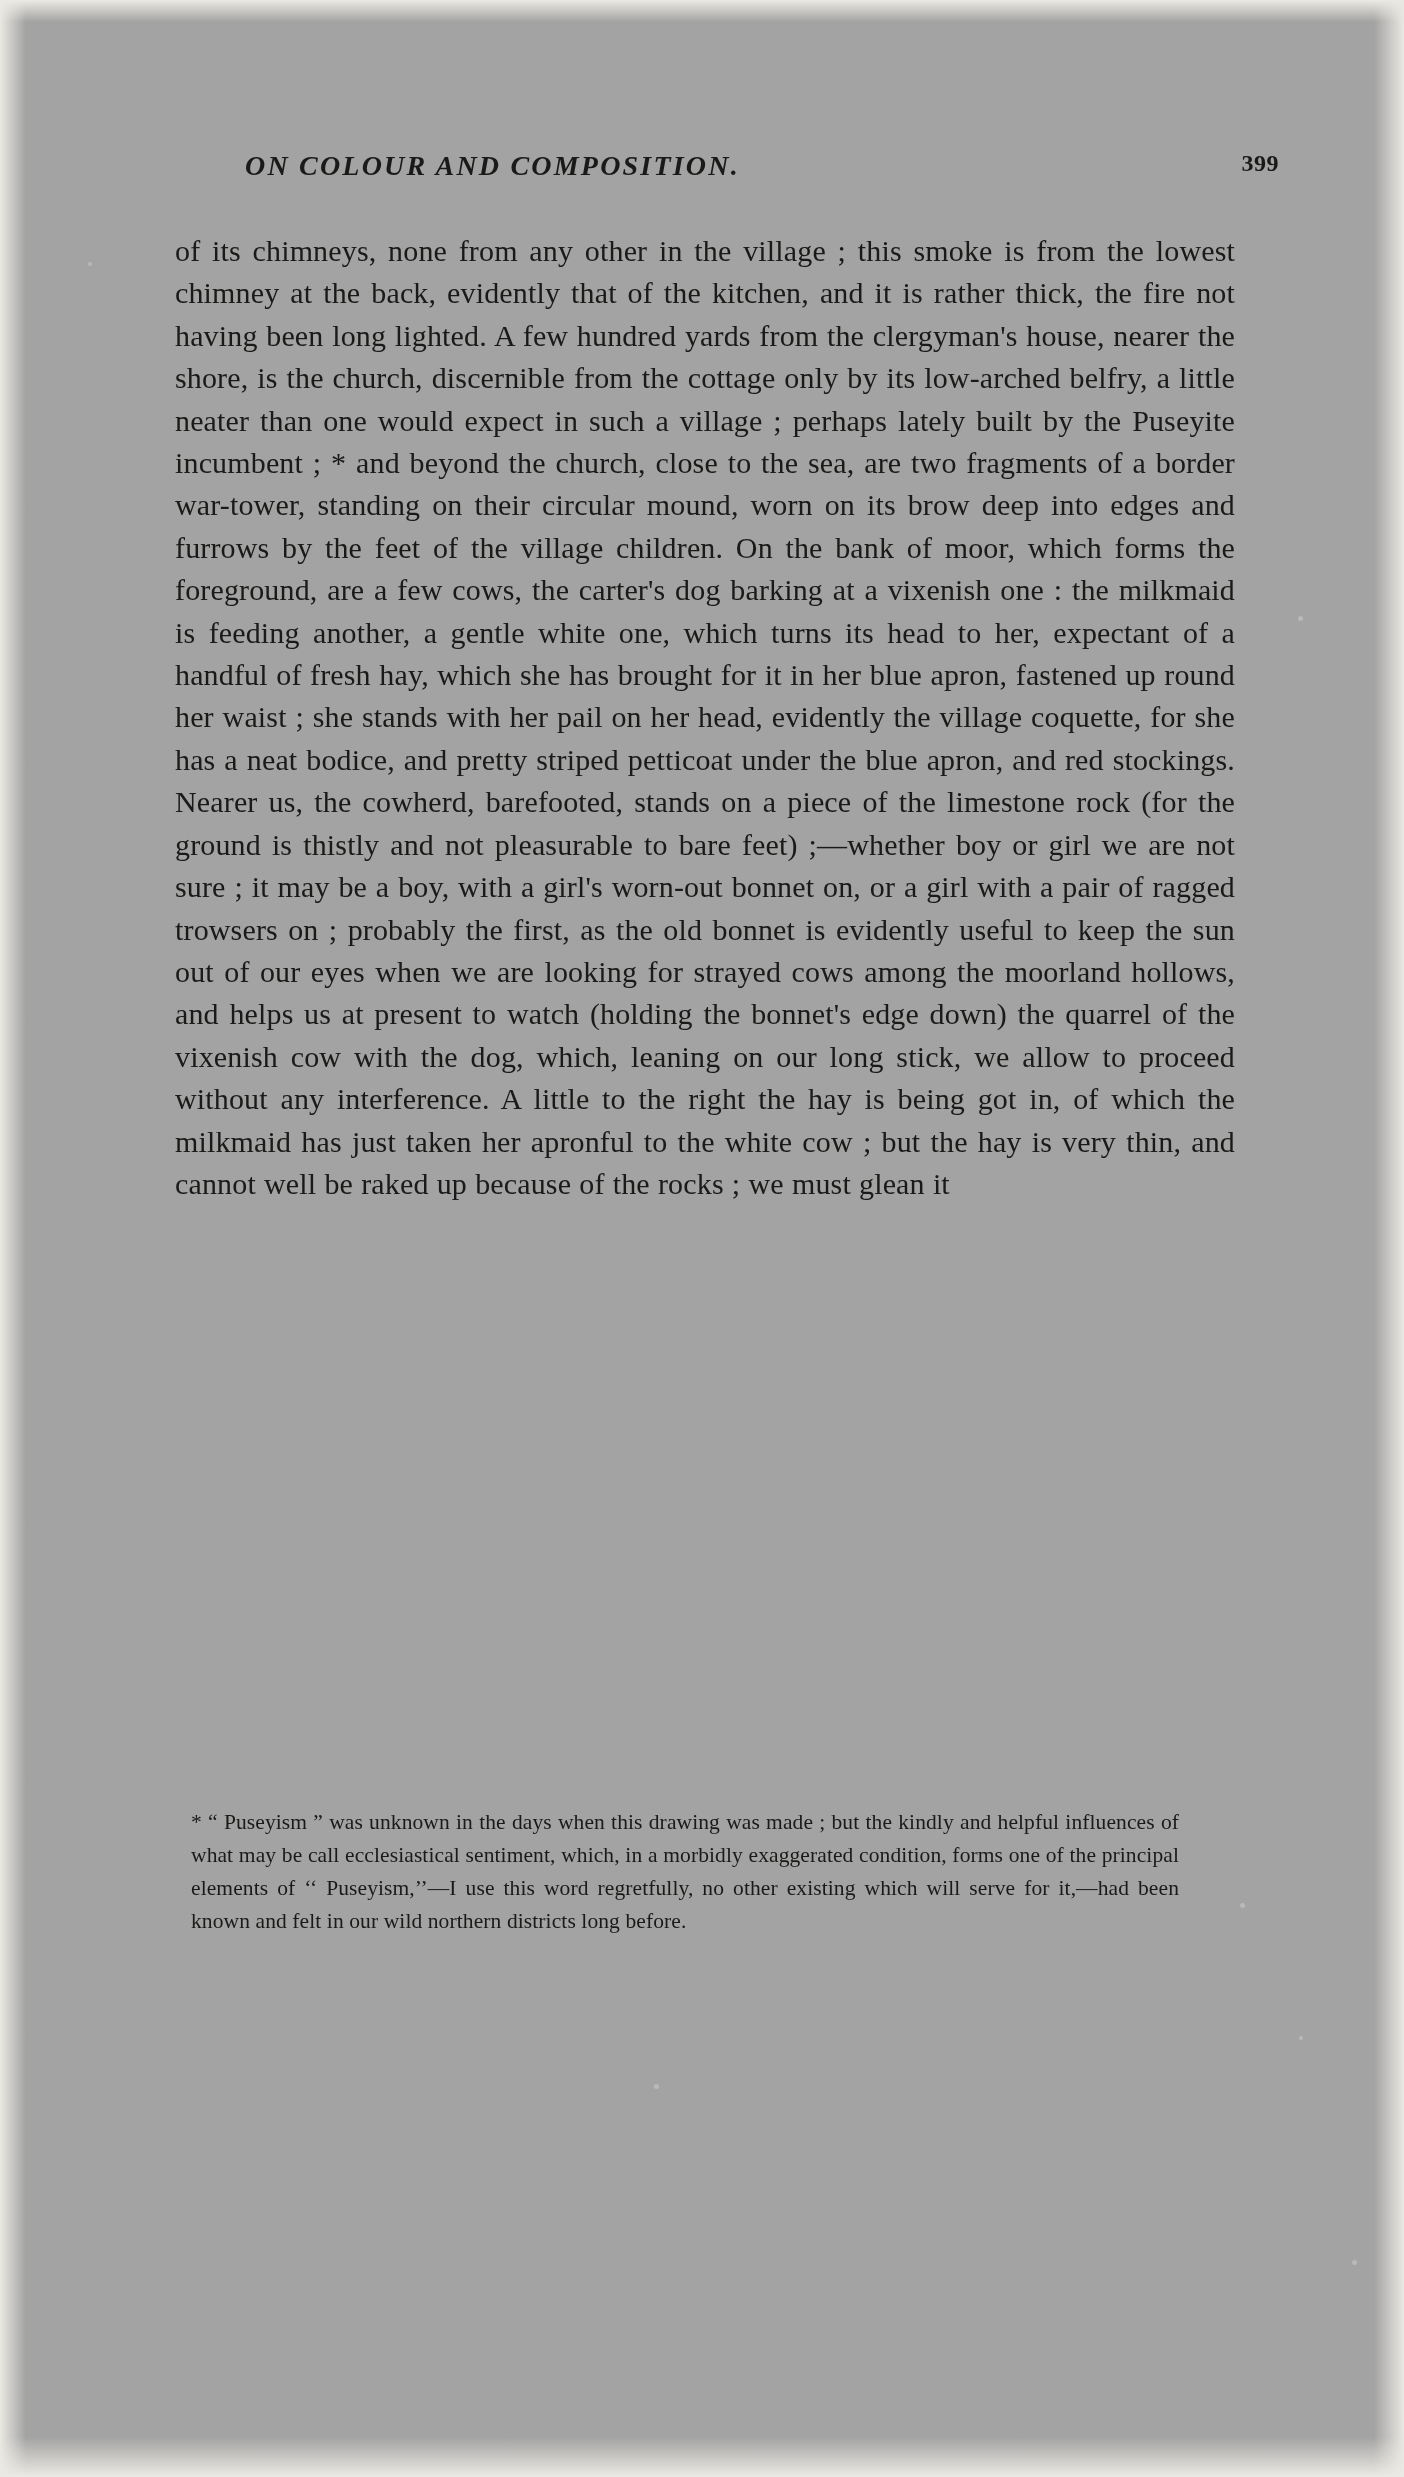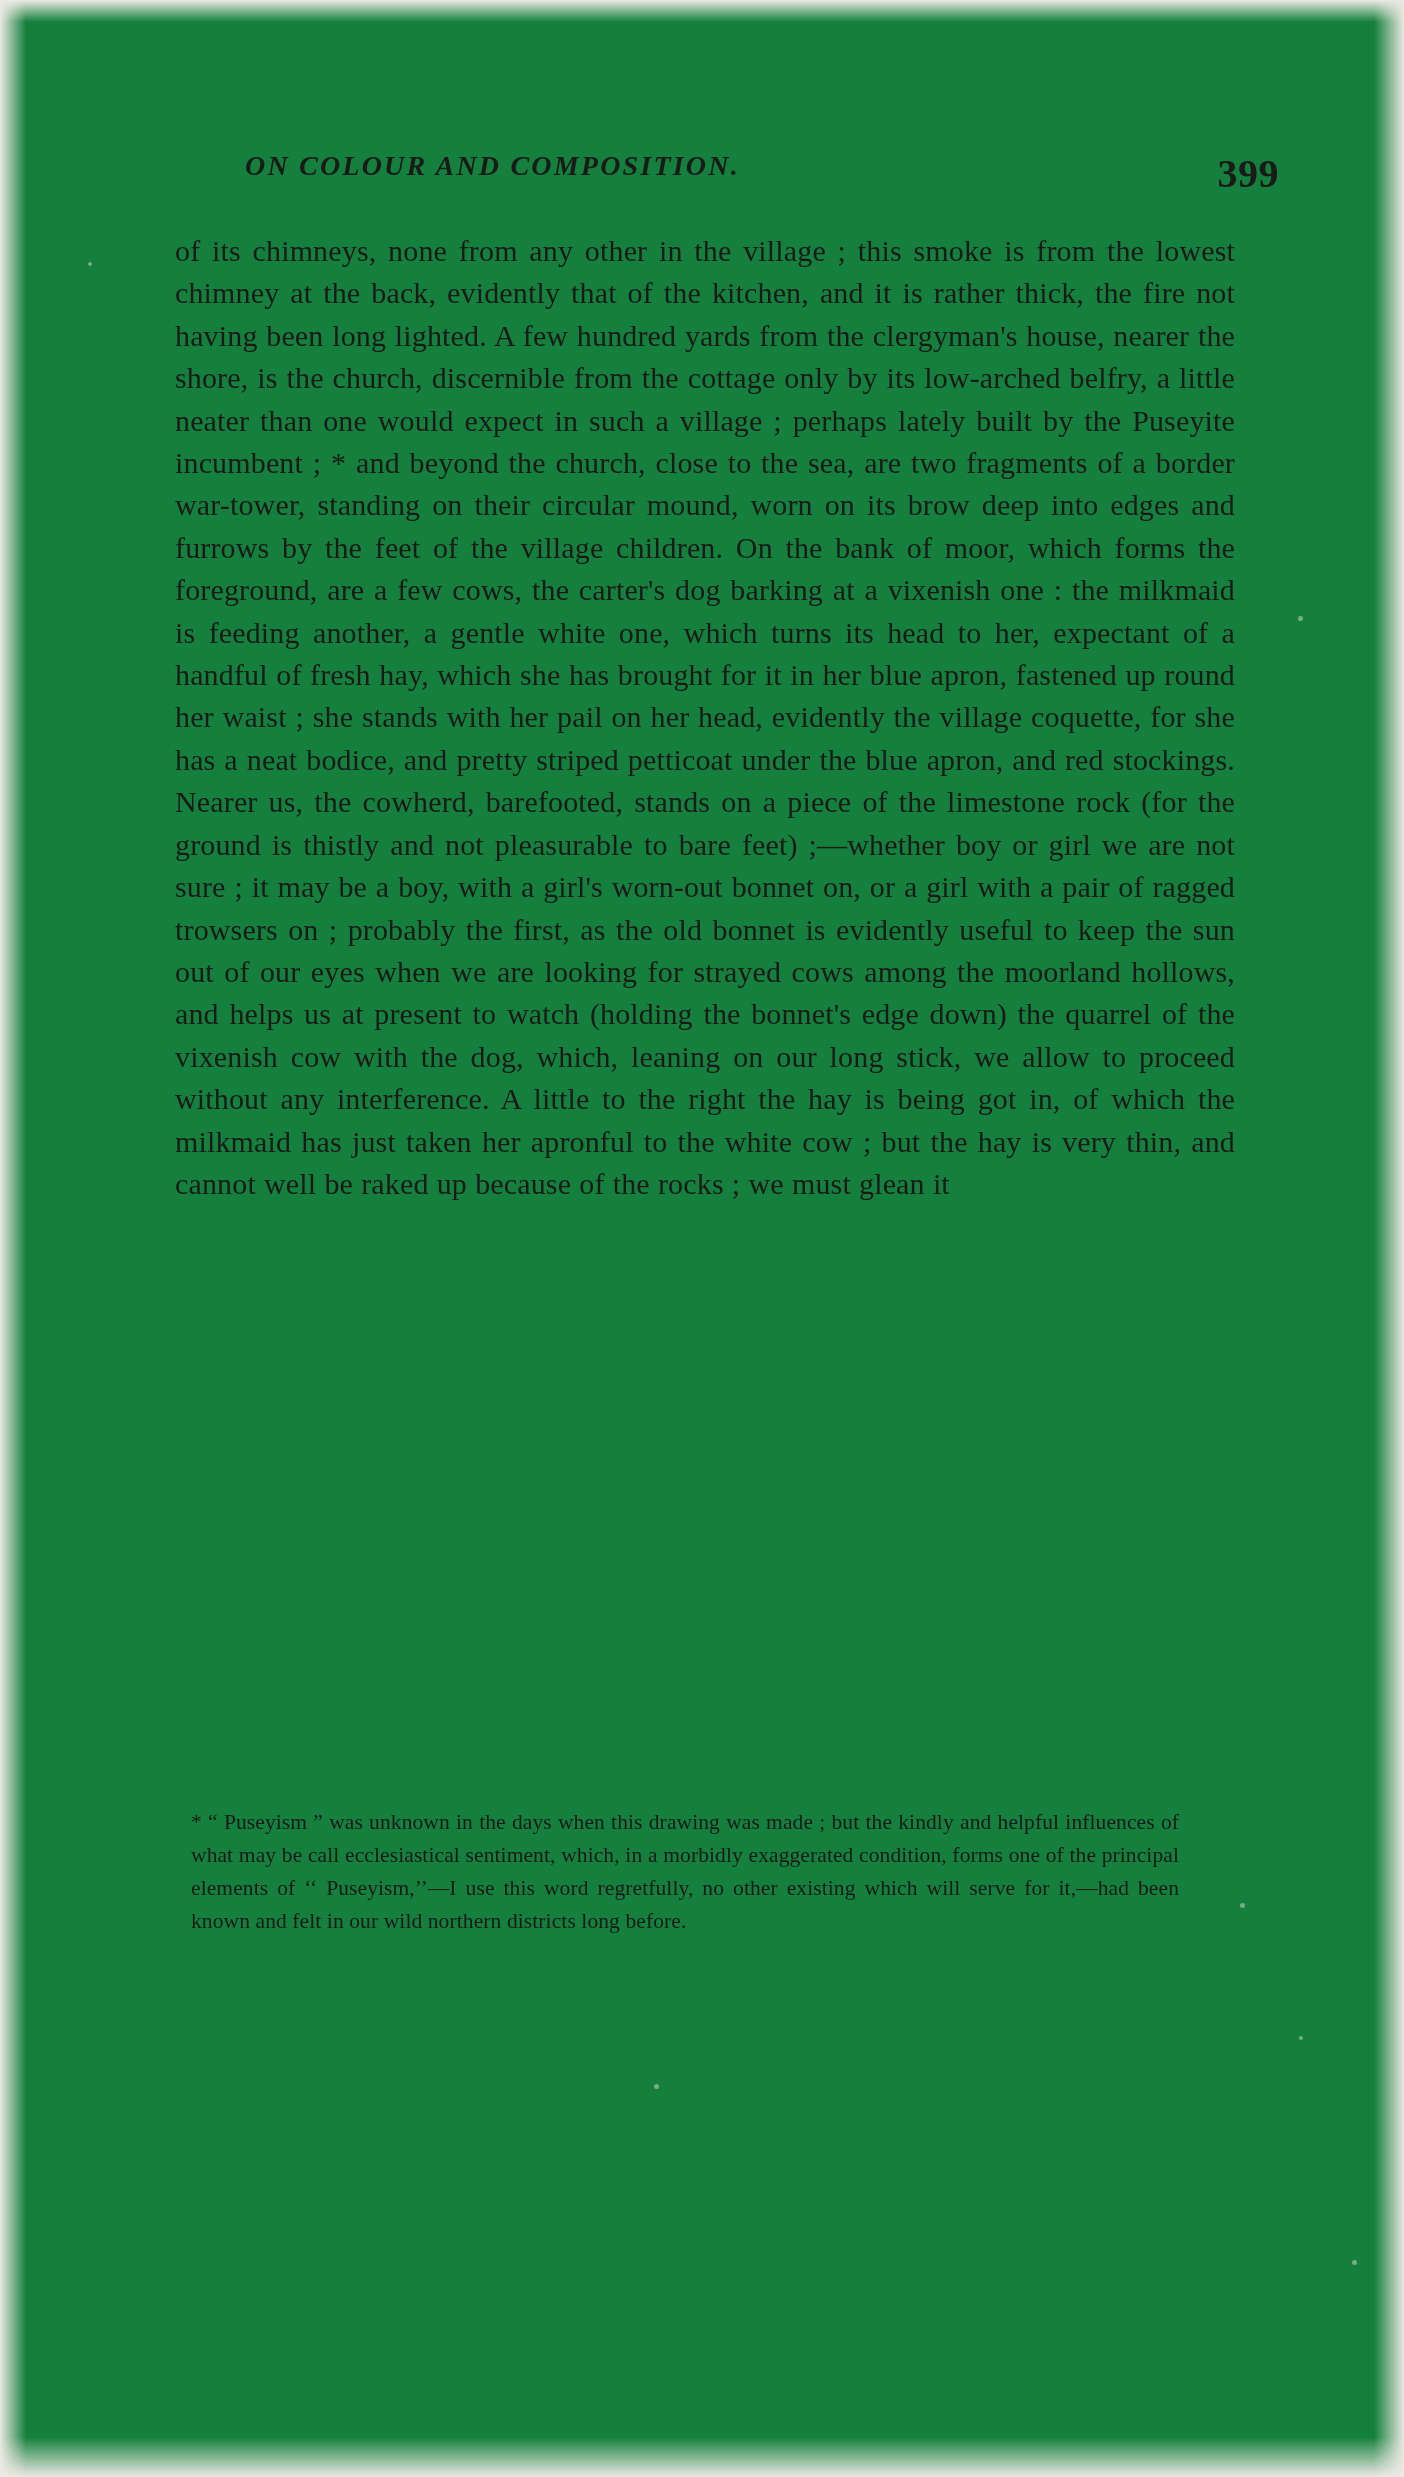--- a/index.html
+++ b/index.html
@@ -13,21 +13,21 @@
     position: relative;
     font-family: "Liberation Serif", serif;
     color: #1a1a18;
     overflow: hidden;
   }
 
   
   .page {
     position: absolute;
     inset: 0;
-    background: #15803d;
+    background: #a3a3a3;
   }
 
   
   .scan-edge-left {
     position: absolute;
     left: 0; top: 0; bottom: 0;
     width: 26px;
     background: linear-gradient(to right, #e9e8e2, rgba(253,253,251,0));
     pointer-events: none;
   }
@@ -73,21 +73,21 @@
     font-weight: bold;
     letter-spacing: 2.2px;
     font-size: 28px;
     white-space: nowrap;
   }
   .page-number {
     position: absolute;
     right: -44px;
     top: 0;
     font-weight: bold;
-    font-size: 40px;
+    font-size: 24px;
     letter-spacing: 0.5px;
   }
 
   .body-text {
     margin-top: 28px;
     font-size: 30px;
     line-height: 42.4px;
     text-align: justify;
     text-justify: inter-word;
     letter-spacing: 0.15px;

